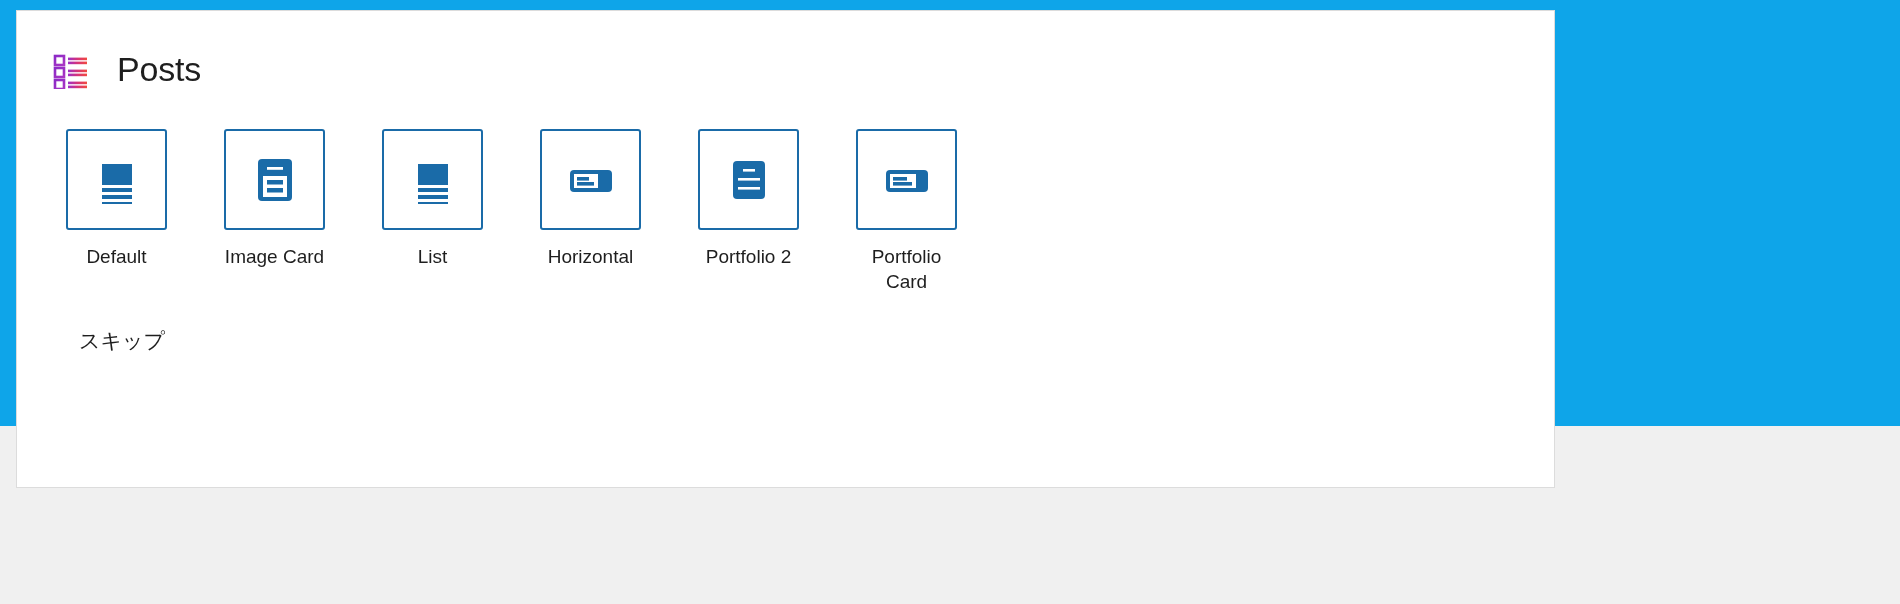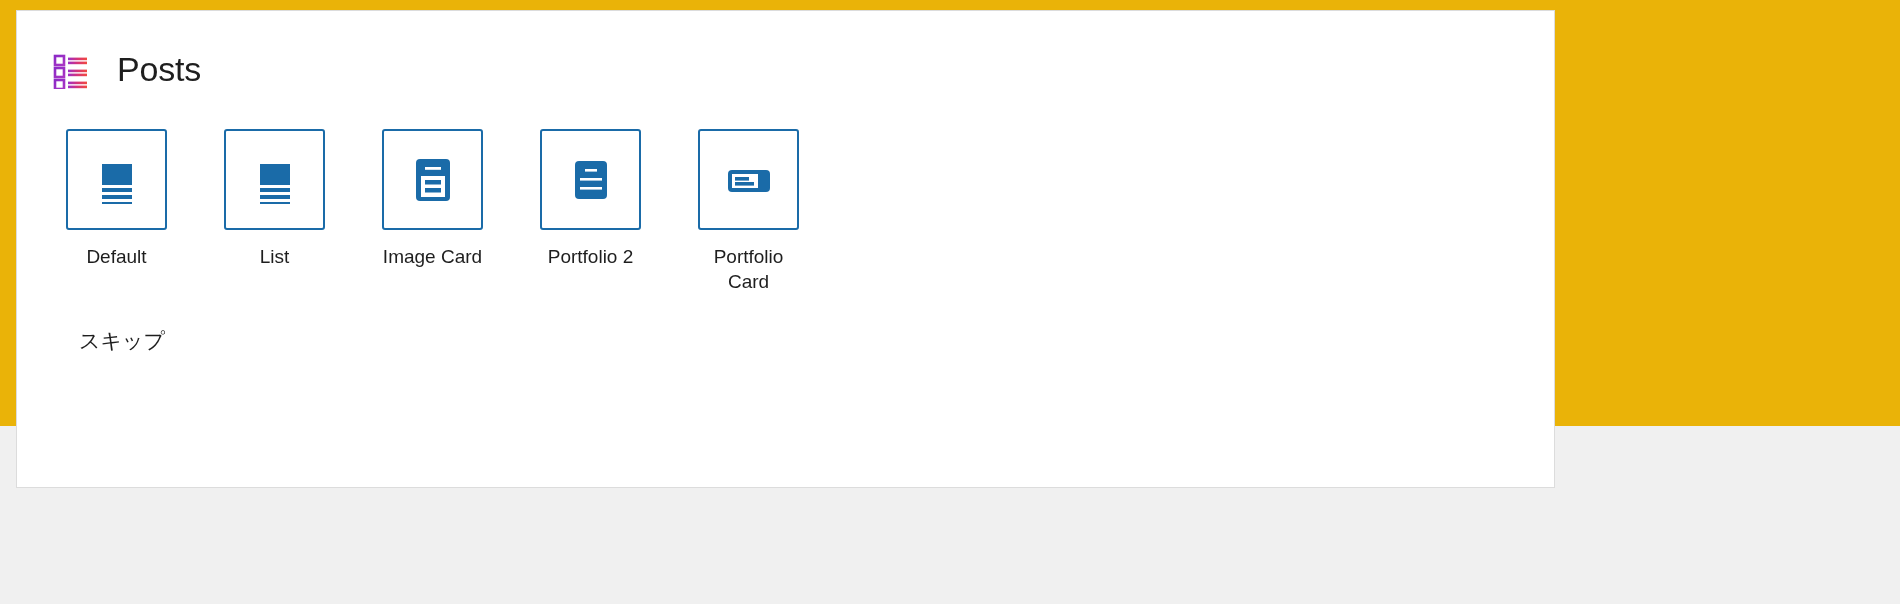--- a/index.html
+++ b/index.html
@@ -12,21 +12,21 @@
     background: #f0f0f0;
     font-family: "Liberation Sans", "DejaVu Sans", sans-serif;
     overflow: hidden;
     -webkit-font-smoothing: antialiased;
   }
 
   .screen {
     position: relative;
     width: 1900px;
     height: 426px;
-    background: #eab308;
+    background: #0ea5e9;
   }
 
   
   .panel {
     position: absolute;
     left: 16px;
     top: 10px;
     width: 1539px;
     height: 478px;
     background: #ffffff;
@@ -180,45 +180,58 @@
               </svg>
             </span>
           </div>
           <div class="pattern-label">Default</div>
         </div>
 
         <div class="pattern-item">
           <div class="pattern-thumb">
             <span>
               <svg viewBox="0 0 48 48" width="48" height="48" aria-hidden="true">
-                <rect x="9" y="8" width="30" height="21" fill="#1a6ba8"></rect>
-                <rect x="9" y="32" width="30" height="4" fill="#1a6ba8"></rect>
-                <rect x="9" y="39" width="30" height="4" fill="#1a6ba8"></rect>
-                <rect x="9" y="46" width="30" height="4" fill="#1a6ba8"></rect>
-              </svg>
-            </span>
-          </div>
-          <div class="pattern-label">List</div>
-        </div>
-
-        <div class="pattern-item">
-          <div class="pattern-thumb">
-            <span>
-              <svg viewBox="0 0 48 48" width="48" height="48" aria-hidden="true">
                 <rect x="7" y="3" width="34" height="42" rx="4" fill="#1a6ba8"></rect>
                 <rect x="16" y="11" width="16" height="2.8" fill="#ffffff"></rect>
                 <rect x="12" y="20" width="24" height="21" fill="#ffffff"></rect>
                 <rect x="16" y="24" width="16" height="4.5" fill="#1a6ba8"></rect>
                 <rect x="16" y="32" width="16" height="4.5" fill="#1a6ba8"></rect>
               </svg>
             </span>
           </div>
           <div class="pattern-label">Image Card</div>
         </div>
 
+        <div class="pattern-item">
+          <div class="pattern-thumb">
+            <span>
+              <svg viewBox="0 0 48 48" width="48" height="48" aria-hidden="true">
+                <rect x="9" y="8" width="30" height="21" fill="#1a6ba8"></rect>
+                <rect x="9" y="32" width="30" height="4" fill="#1a6ba8"></rect>
+                <rect x="9" y="39" width="30" height="4" fill="#1a6ba8"></rect>
+                <rect x="9" y="46" width="30" height="4" fill="#1a6ba8"></rect>
+              </svg>
+            </span>
+          </div>
+          <div class="pattern-label">List</div>
+        </div>
+
+        <div class="pattern-item">
+          <div class="pattern-thumb">
+            <span>
+              <svg viewBox="0 0 48 48" width="48" height="48" aria-hidden="true">
+                <rect x="3" y="14" width="42" height="22" rx="4" fill="#1a6ba8"></rect>
+                <rect x="7" y="18" width="24" height="14" fill="#ffffff"></rect>
+                <rect x="10" y="21" width="12" height="3.6" fill="#1a6ba8"></rect>
+                <rect x="10" y="26" width="17" height="3.6" fill="#1a6ba8"></rect>
+              </svg>
+            </span>
+          </div>
+          <div class="pattern-label">Horizontal</div>
+        </div>
 
 
         <div class="pattern-item">
           <div class="pattern-thumb">
             <span>
               <svg viewBox="0 0 48 48" width="48" height="48" aria-hidden="true">
                 <rect x="8" y="5" width="32" height="38" rx="4" fill="#1a6ba8"></rect>
                 <rect x="18" y="13" width="12" height="2.6" fill="#ffffff"></rect>
                 <rect x="13" y="22" width="22" height="2.6" fill="#ffffff"></rect>
                 <rect x="13" y="31" width="22" height="2.6" fill="#ffffff"></rect>

